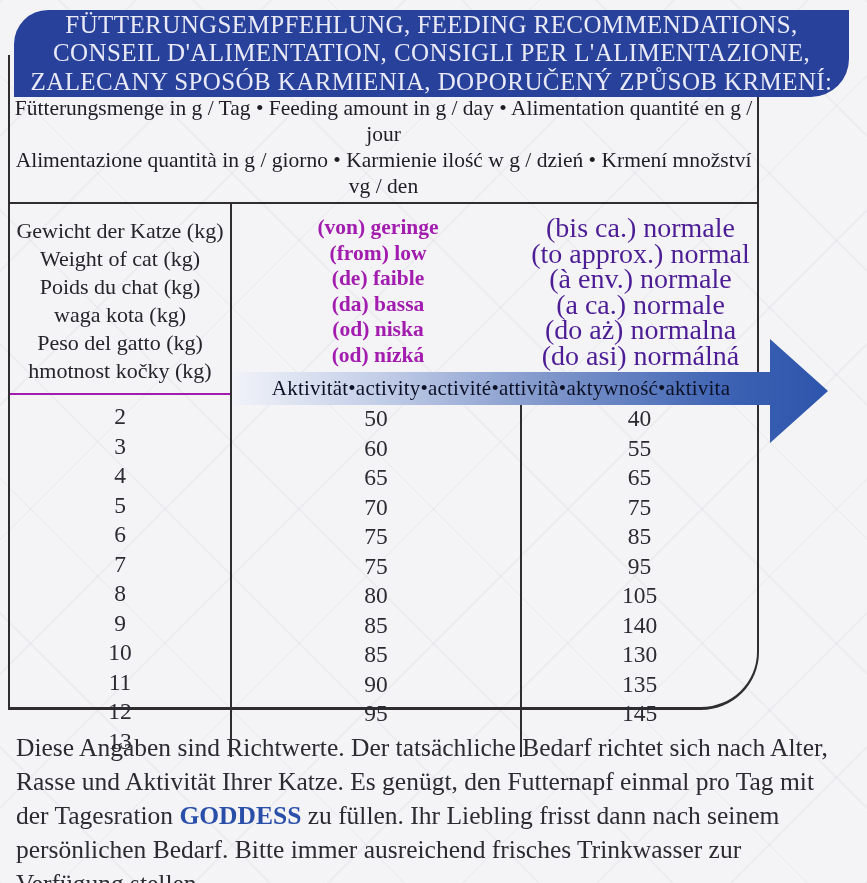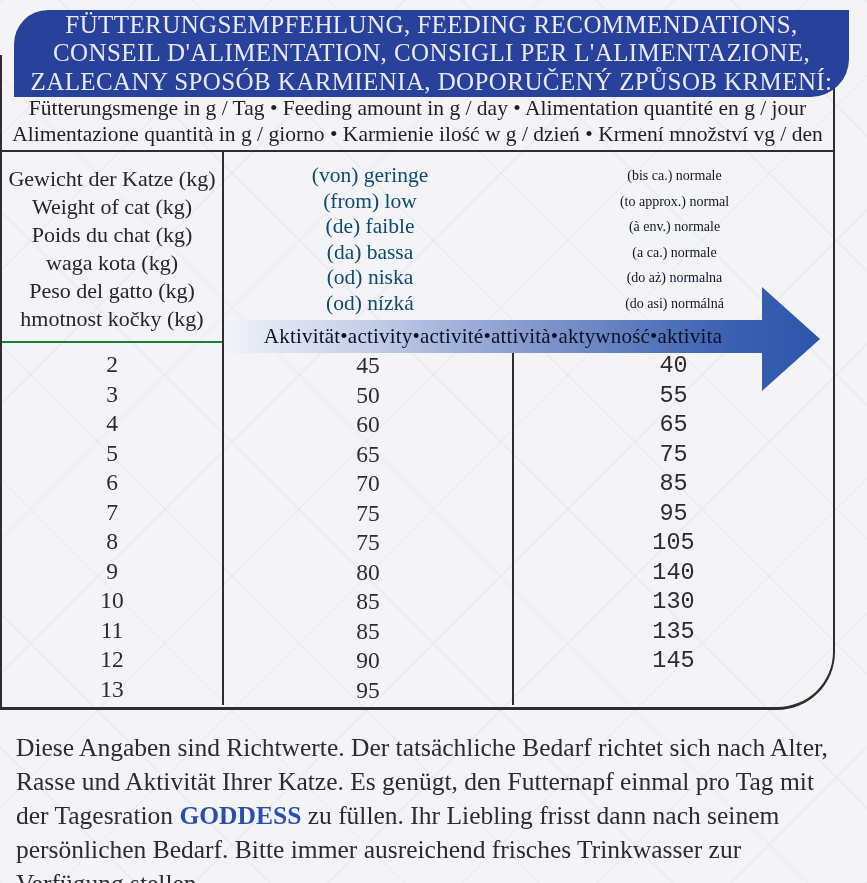--- a/index.html
+++ b/index.html
@@ -7,21 +7,21 @@
   body {
     position:relative;
     font-family:"Liberation Serif", serif;
     background-color:#f4f4f6;
     background-image:
       repeating-linear-gradient(45deg, rgba(150,150,168,0.07) 0 2px, transparent 2px 95px),
       repeating-linear-gradient(-45deg, rgba(150,150,168,0.07) 0 2px, transparent 2px 95px);
     overflow:hidden;
   }
   .card-box {
-    position:absolute; left:0; top:55px; width:835px; height:655px;
+    position:absolute; left:8px; top:55px; width:751px; height:655px;
     border:2px solid #2f2d30; border-top:none; border-bottom-width:3px;
     border-radius:0 0 58px 0;
     z-index:1;
   }
   .banner {
     position:absolute; left:14px; top:10px; width:835px; height:87px;
     background:#28419b;
     border-radius:34px 0 38px 0;
     display:flex; flex-direction:column; justify-content:center;
     text-align:center; color:#e9eaf6;
@@ -29,35 +29,35 @@
     z-index:2;
   }
   .subheader {
     padding-top:40px; padding-bottom:3px;
     text-align:center; font-size:21.5px; line-height:26px; color:#1e1e23;
     border-bottom:2px solid #2f2d30;
   }
   .table-zone { position:relative; display:flex; height:553px; }
   .col-weight { width:222px; border-right:2px solid #2f2d30; display:flex; flex-direction:column; }
   .weight-hdr {
-    height:191px; border-bottom:2px solid #15803d;
+    height:191px; border-bottom:2px solid #a21caf;
     padding-top:13px; text-align:center; font-size:22px; line-height:28px; color:#25252a;
   }
   .cells { padding-top:7px; }
   .num-cell {
     height:29.5px; display:flex; align-items:center; justify-content:center;
     font-size:23.5px; color:#2b2b31;
   }
   .col-main { flex:1; display:flex; flex-direction:column; }
   .main-hdr { height:193px; display:flex; padding-top:11px; }
-  .hdr-low { width:292px; text-align:center; font-size:21.5px; line-height:25.5px; color:#0c4a6e; }
-  .hdr-normal { flex:1; text-align:center; font-size:14px; line-height:25.5px; color:#0f172a; }
+  .hdr-low { width:292px; text-align:center; font-size:21.5px; line-height:25.5px; color:#a21caf;font-weight:bold; }
+  .hdr-normal { flex:1; text-align:center; font-size:28px; line-height:25.5px; color:#4c1d95; }
   .main-data { flex:1; display:flex; }
   .dcol-low { width:290px; border-right:2px solid #2f2d30; }
-  .dcol-normal { flex:1;font-family:Liberation Mono, monospace; }
+  .dcol-normal { flex:1; }
   .arrow-wrap { position:absolute; left:222px; top:135px; width:596px; height:104px; z-index:3; }
   .arrow-wrap svg { display:block; }
   .arrow-label {
     position:absolute; left:0; top:33px; width:538px; height:33px;
     display:flex; align-items:center; justify-content:center;
     font-size:21px; color:#0d1126; letter-spacing:0.2px;
   }
   .footer {
     position:absolute; left:16px; top:731px; width:820px;
     font-size:25.5px; line-height:34px; color:#2b2b30;
@@ -117,21 +117,20 @@
             <div class="hdr-line">(to approx.) normal</div>
             <div class="hdr-line">(à env.) normale</div>
             <div class="hdr-line">(a ca.) normale</div>
             <div class="hdr-line">(do aż) normalna</div>
             <div class="hdr-line">(do asi) normálná</div>
           </div>
       </div>
       <div class="main-data">
         <div class="dcol-low">
           <div class="cells" id="low-cells">
-              <div class="num-cell">45</div>
               <div class="num-cell">50</div>
               <div class="num-cell">60</div>
               <div class="num-cell">65</div>
               <div class="num-cell">70</div>
               <div class="num-cell">75</div>
               <div class="num-cell">75</div>
               <div class="num-cell">80</div>
               <div class="num-cell">85</div>
               <div class="num-cell">85</div>
               <div class="num-cell">90</div>

